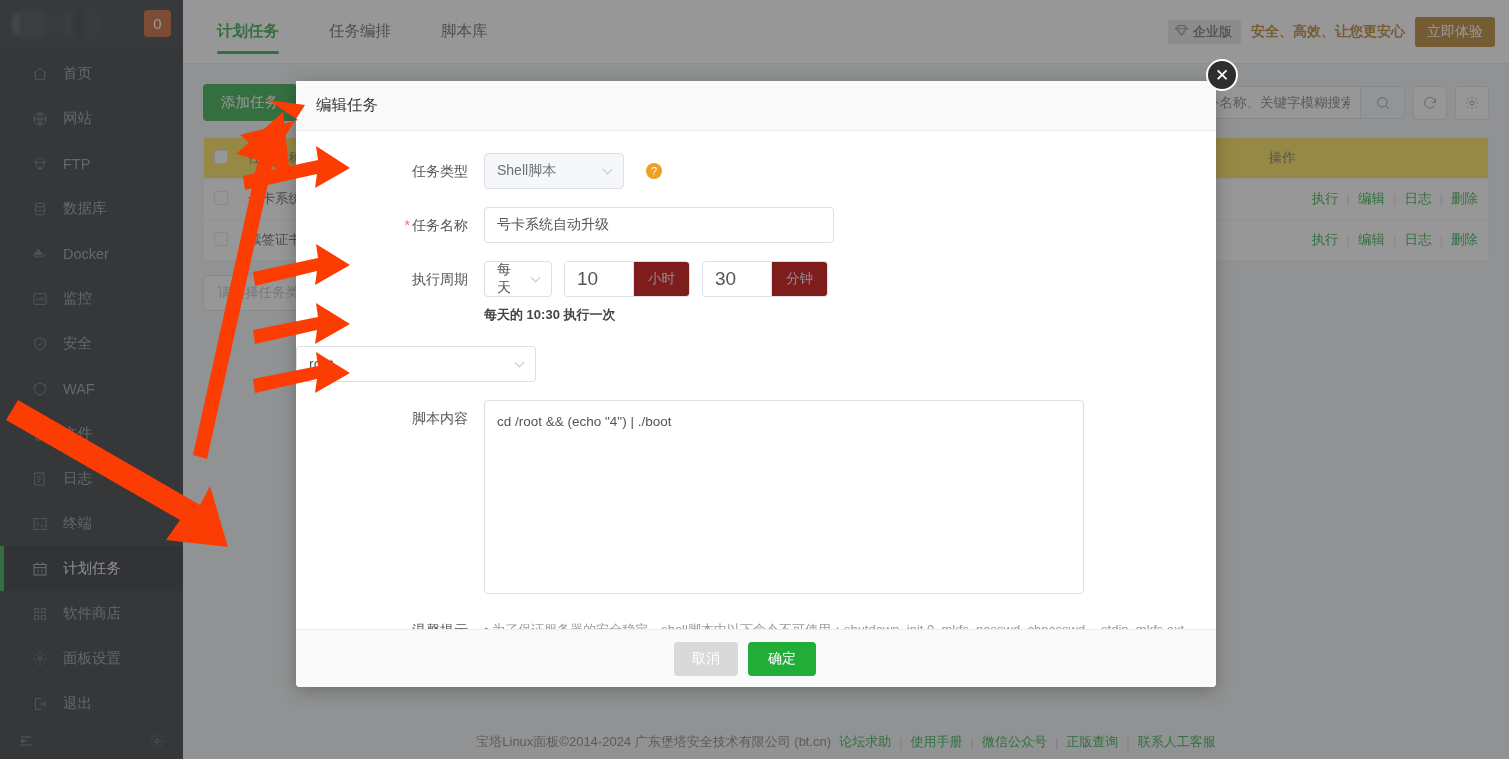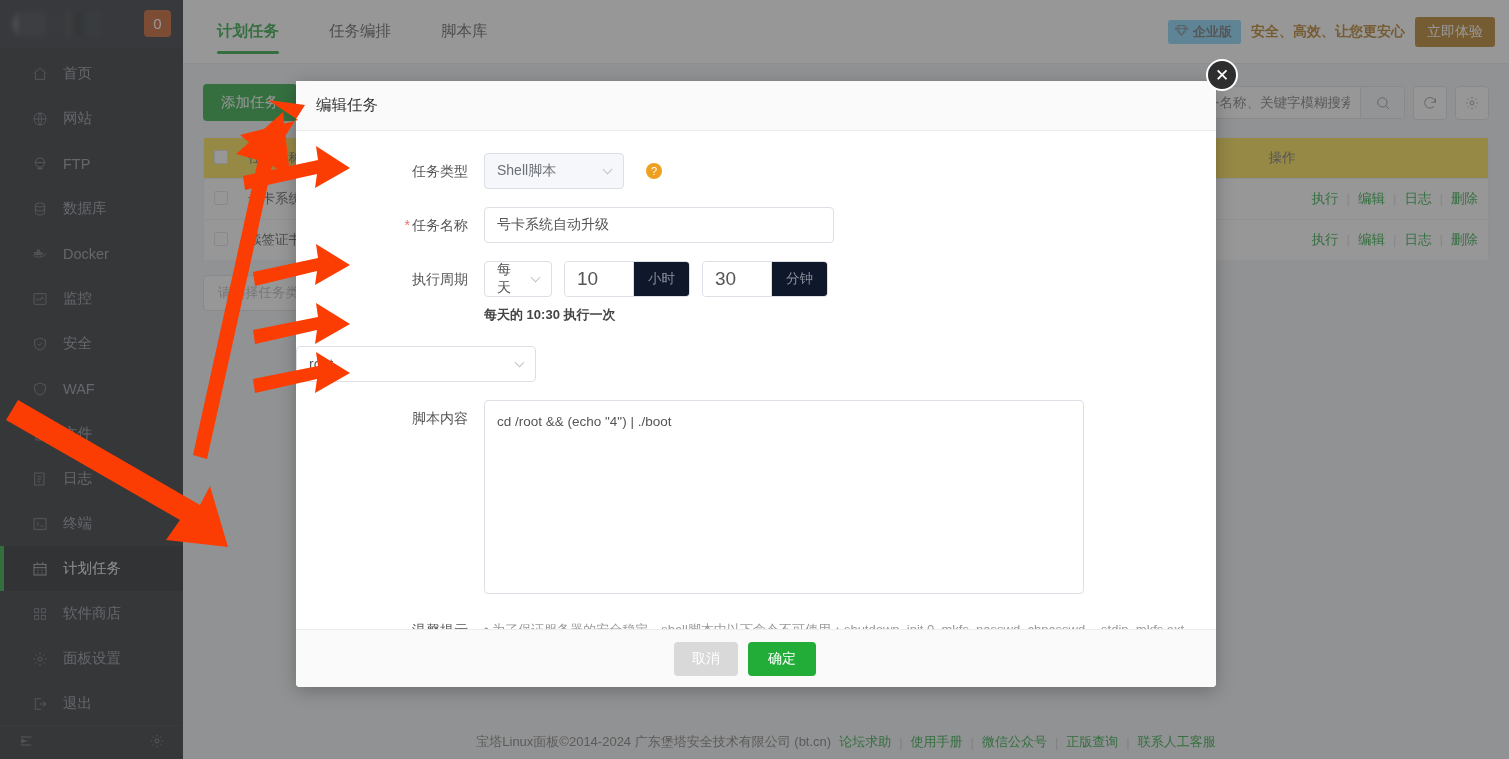--- a/index.html
+++ b/index.html
@@ -67,21 +67,21 @@
     display: flex; align-items: center; position: relative; cursor: pointer;
     margin-right: 22px;
   }
   .tab.active { color: #20a53a; font-weight: bold; }
   .tab.active::after {
     content: ""; position: absolute; left: 14px; right: 14px; bottom: 10px;
     height: 3px; background: #20a53a; border-radius: 2px;
   }
   .promo { position: absolute; right: 14px; display: flex; align-items: center; gap: 0; }
   .promo-badge {
-    display: flex; align-items: center; gap: 4px; background: #7dd3fc;
+    display: flex; align-items: center; gap: 4px; background: #e5e5e5;
     padding: 3px 9px 3px 6px; border-radius: 3px; color: #6d6d6d; font-size: 13px;
     font-weight: bold;
   }
   .promo-badge svg { width: 15px; height: 15px; stroke: #6d6d6d; fill: none; stroke-width: 1.2; }
   .promo-text { color: #b5791a; font-weight: bold; font-size: 14px; margin: 0 10px 0 10px; }
   .promo-btn {
     background: #b5791a; color: #fff; font-size: 14px; padding: 6px 12px;
     border-radius: 3px; cursor: pointer;
   }
 
@@ -175,21 +175,21 @@
     width: 16px; height: 16px; border-radius: 50%; background: #f0a020; color: #fff;
     font-size: 11px; display: flex; align-items: center; justify-content: center;
     margin-left: 22px; align-self: center; cursor: pointer;
   }
   .grp { display: flex; border: 1px solid #dcdfe6; border-radius: 4px; overflow: hidden; height: 36px; }
   .grp input {
     border: none; outline: none; width: 68px; padding: 0 12px; font-size: 19px;
     color: #555; font-family: inherit;
   }
   .grp .unit {
-    background: #0f172a; border-left: 1px solid #dcdfe6; padding: 0 14px;
+    background: #7f1d1d; border-left: 1px solid #dcdfe6; padding: 0 14px;
     display: flex; align-items: center; font-size: 13.5px; color: #8a8f99;
   }
   .hint { font-size: 13px; color: #444; margin-top: 9px; font-weight: bold; }
   .ta {
     width: 600px; height: 194px; border: 1px solid #dcdfe6; border-radius: 4px;
     padding: 10px 12px; font-size: 13.5px; color: #555; resize: none; outline: none;
     font-family: inherit; line-height: 1.6;
   }
   .tip-text { font-size: 13px; color: #9a9a9a; line-height: 36px; }
   .modal-foot {

